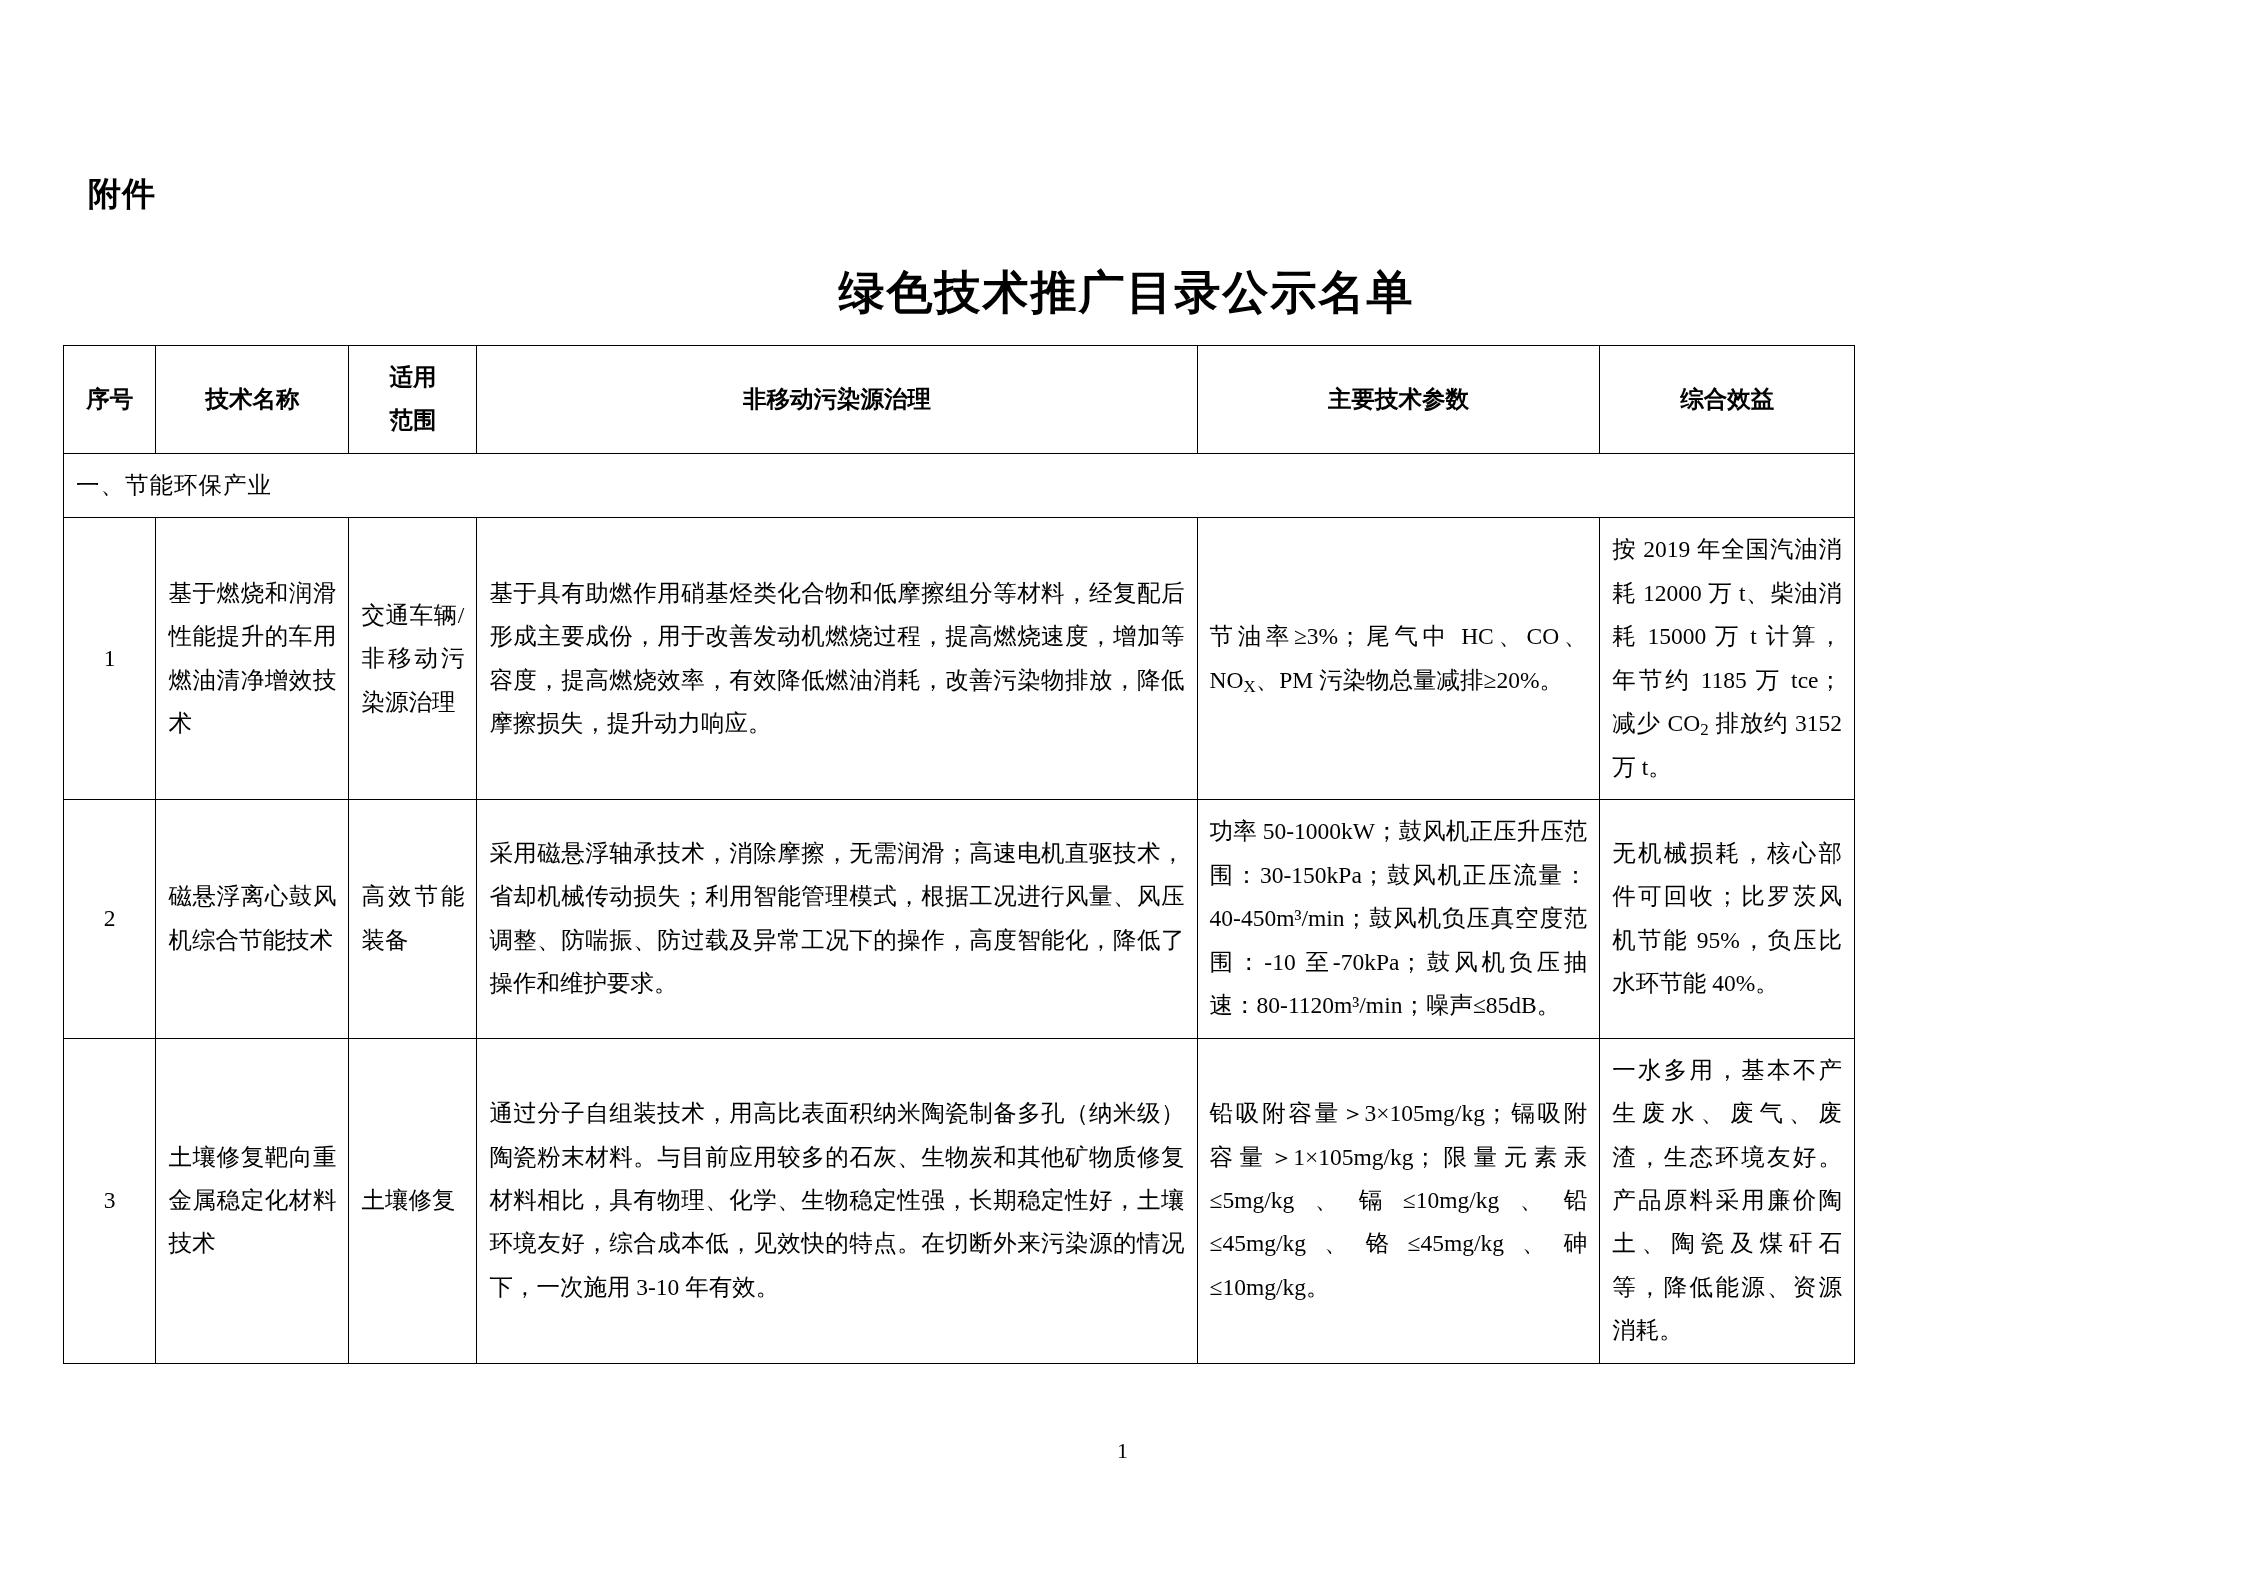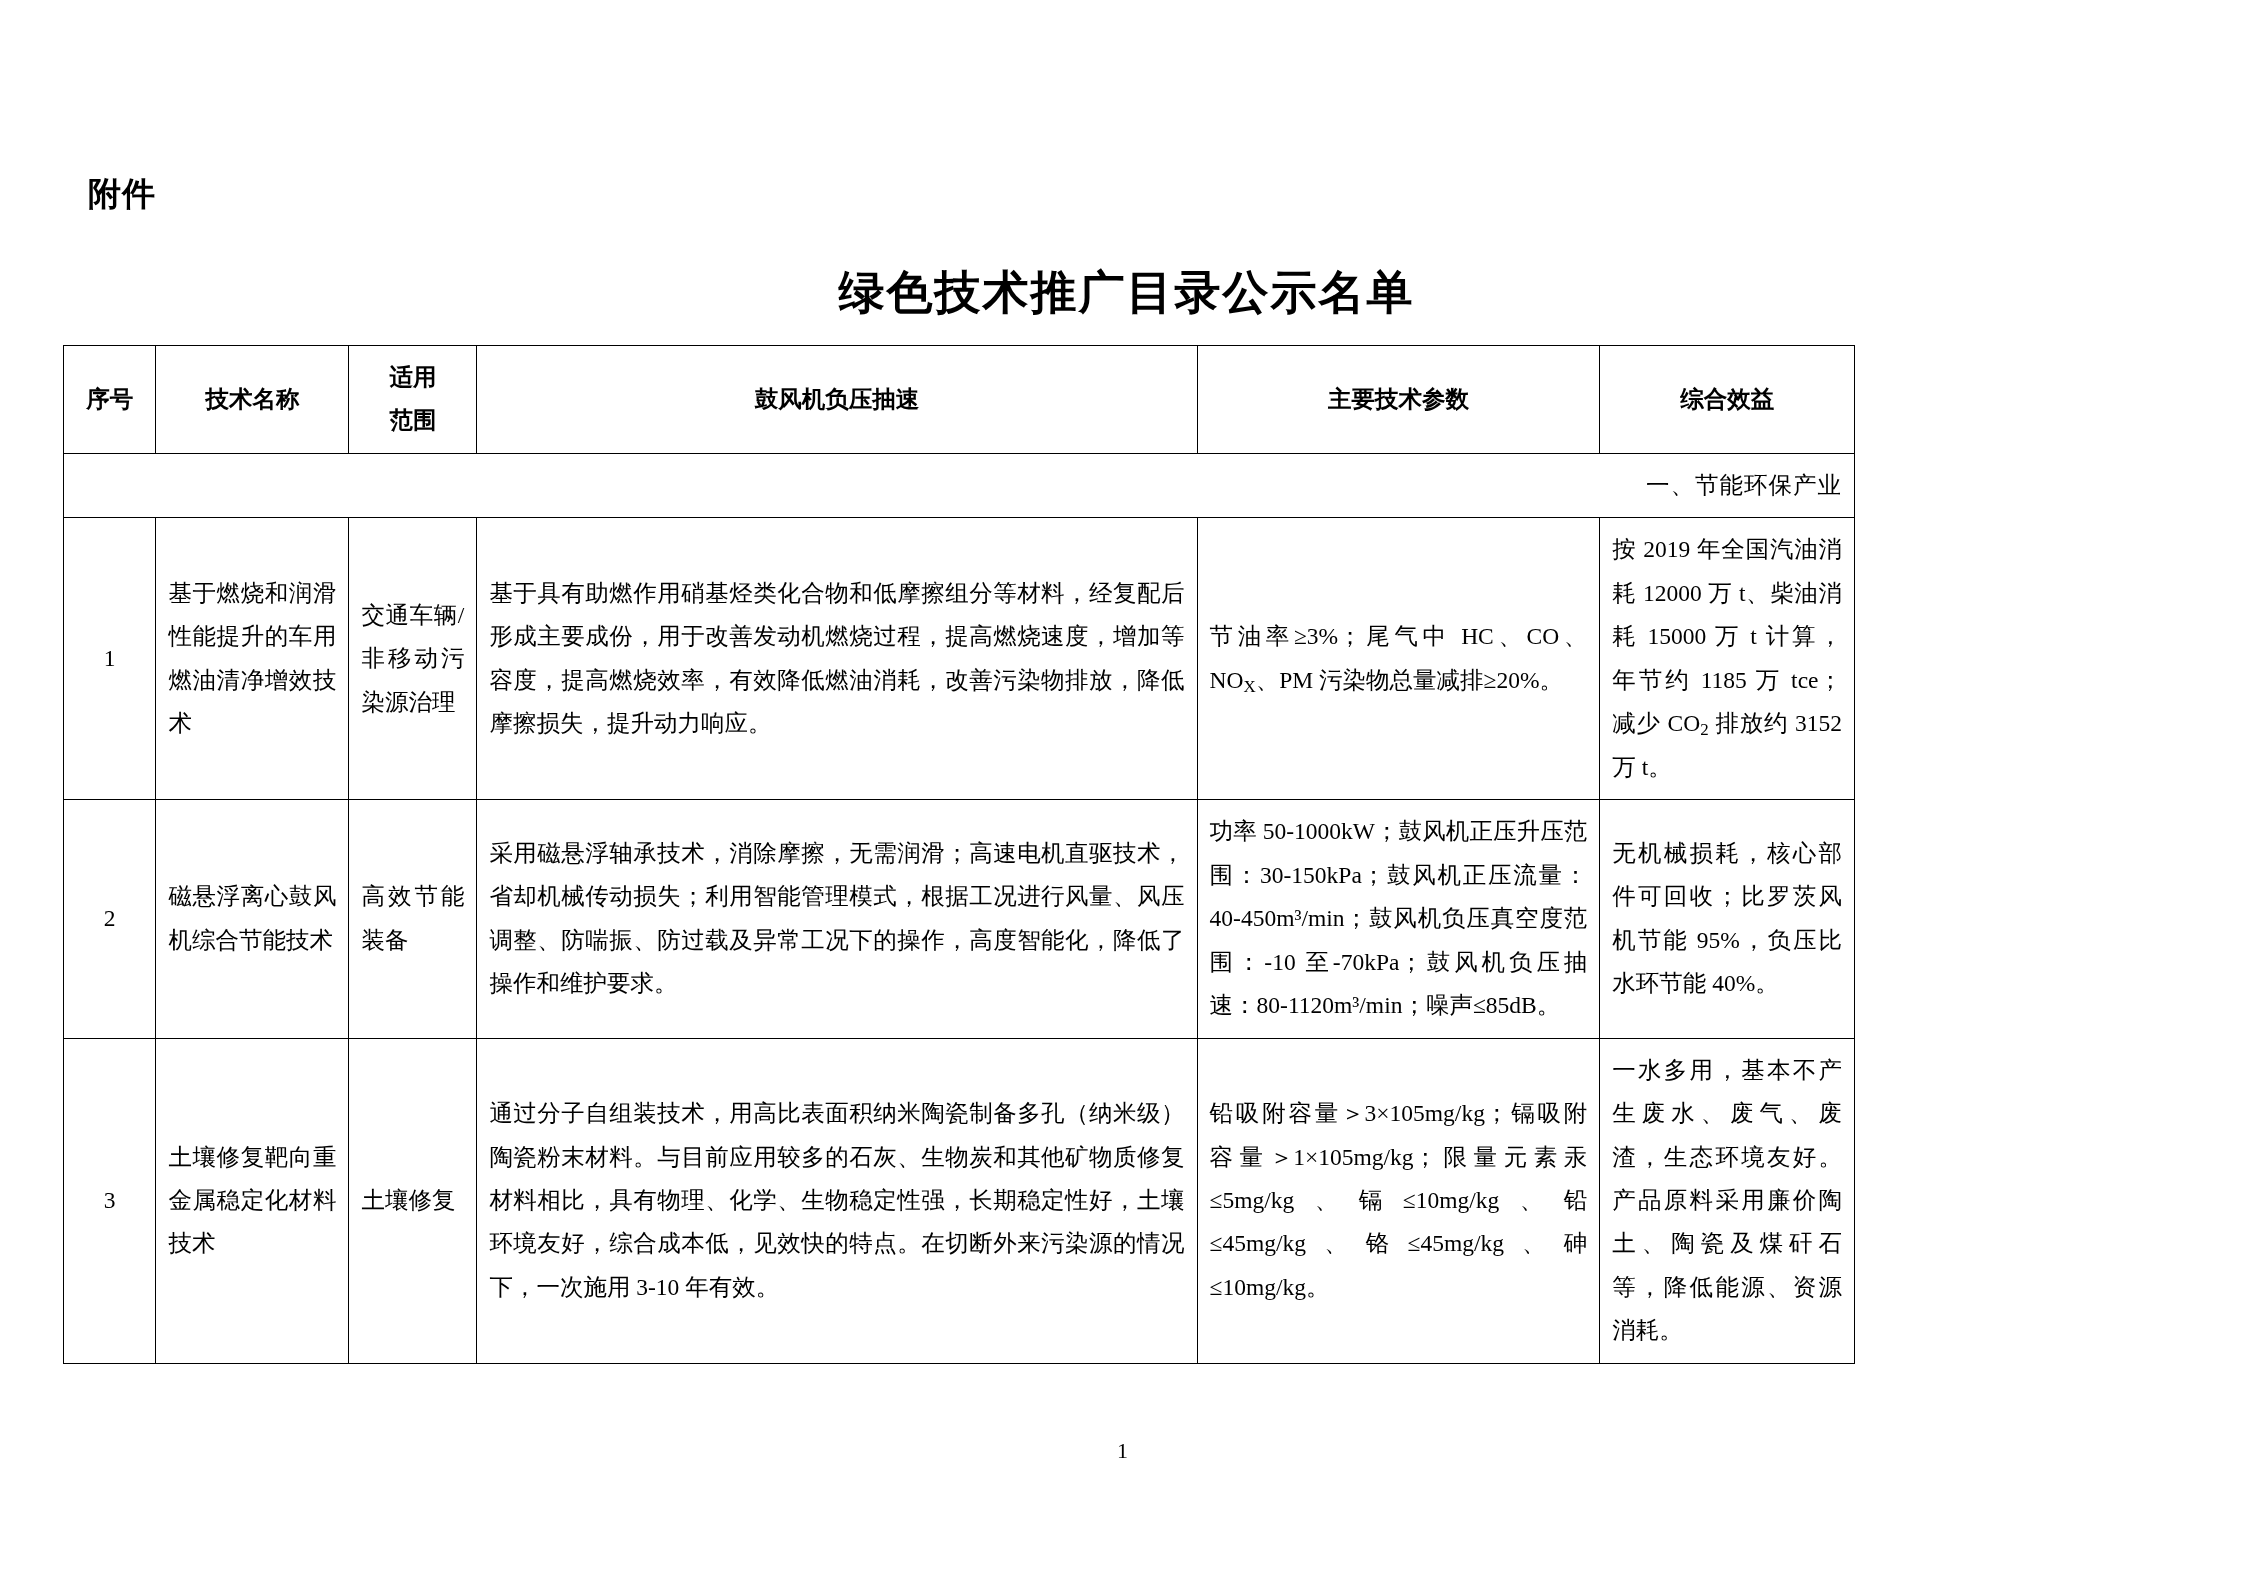--- a/index.html
+++ b/index.html
@@ -56,21 +56,21 @@
     line-height: 1.85;
   }
   th.hdr {
     text-align: center;
     font-weight: bold;
     font-size: 25px;
     padding: 14px 8px;
     line-height: 1.5;
   }
   td.section {
-    text-align: right;
+    text-align: left;
     font-size: 23px;
     padding: 10px 0;
     letter-spacing: 1px;
   }
   td.idx {
     text-align: center;
     font-size: 24px;
   }
   td.name, td.scope {
     text-align: justify;
@@ -116,21 +116,21 @@
       <col class="col-scope">
       <col class="col-core">
       <col class="col-params">
       <col class="col-benefit">
     </colgroup>
     <thead>
       <tr>
         <th class="hdr">序号</th>
         <th class="hdr">技术名称</th>
         <th class="hdr"><span>适用</span><br><span>范围</span></th>
-        <th class="hdr">鼓风机负压抽速</th>
+        <th class="hdr">非移动污染源治理</th>
         <th class="hdr">主要技术参数</th>
         <th class="hdr">综合效益</th>
       </tr>
     </thead>
     <tbody>
       <tr>
         <td class="section" colspan="6">一、节能环保产业</td>
       </tr>
       <tr>
         <td class="idx">1</td>

